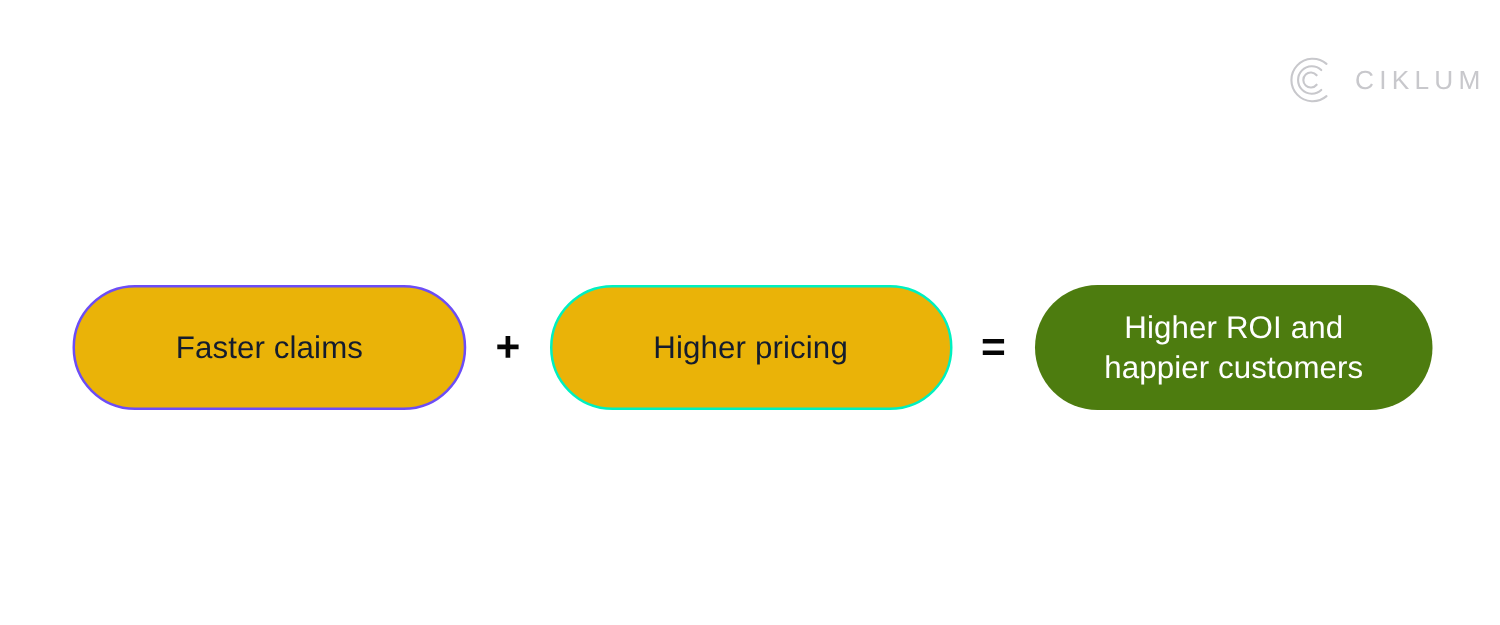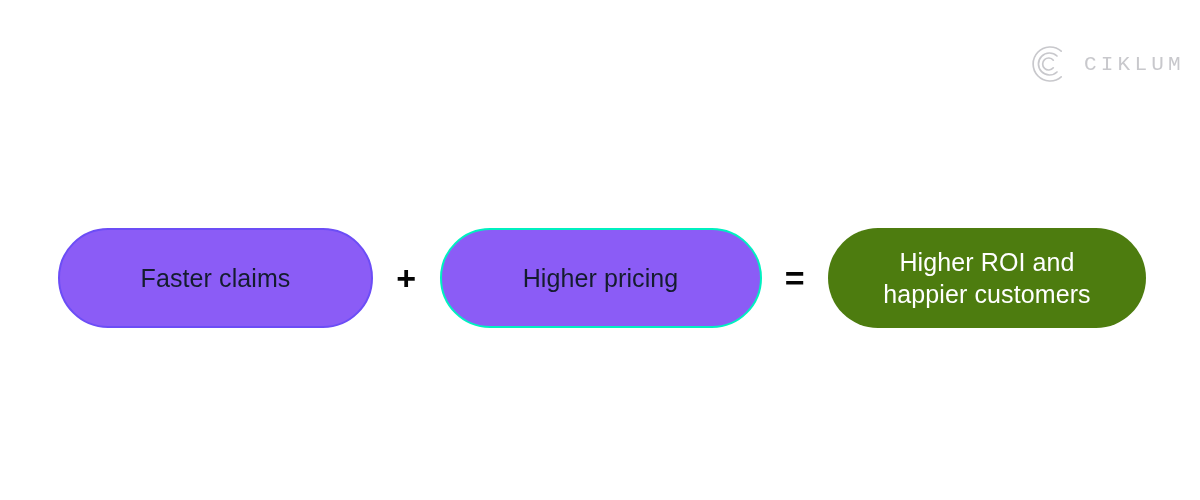--- a/index.html
+++ b/index.html
@@ -23,21 +23,21 @@
     display: flex;
     align-items: center;
     gap: 14px;
   }
   .brand-mark {
     width: 42px;
     height: 42px;
     display: block;
   }
   .brand-word {
-    font-family: Liberation Mono, monospace;
+    font-family: Liberation Sans, sans-serif;
     font-size: 21px;
     letter-spacing: 4.2px;
     color: #c8c8cc;
     font-weight: 400;
     line-height: 1;
     white-space: nowrap;
   }
 
   
   .equation {
@@ -52,21 +52,21 @@
   }
 
   .pill {
     height: 100px;
     box-sizing: border-box;
     border-radius: 50px;
     display: flex;
     align-items: center;
     justify-content: center;
     text-align: center;
-    background: #8b5cf6;
+    background: #eab308;
   }
   .pill-label {
     font-size: 25px;
     line-height: 1.28;
     color: #141c2e;
     font-weight: 400;
     letter-spacing: 0.1px;
     white-space: pre-line;
   }
 

